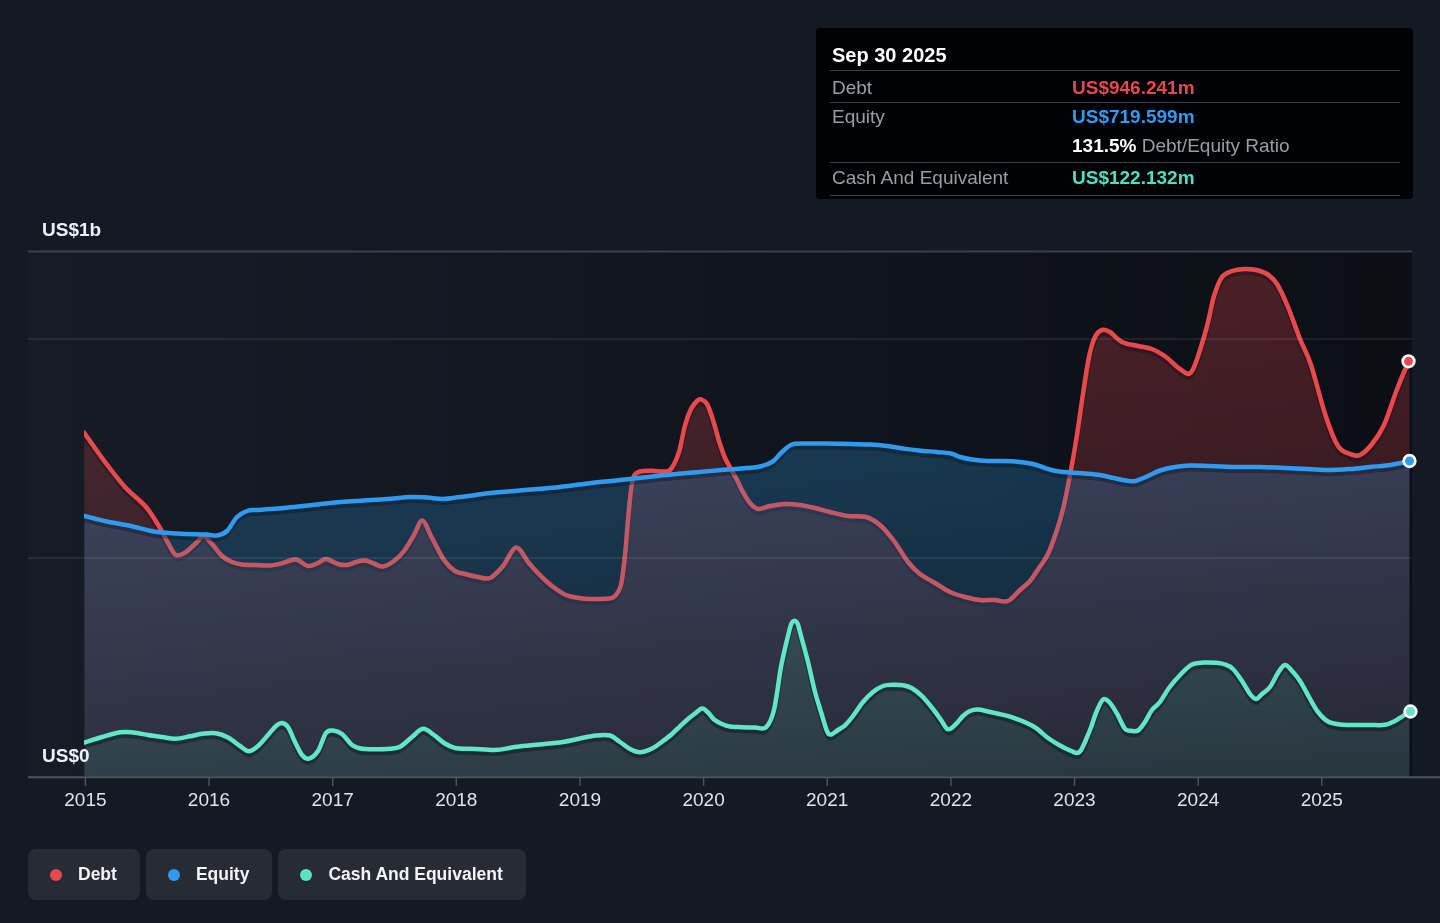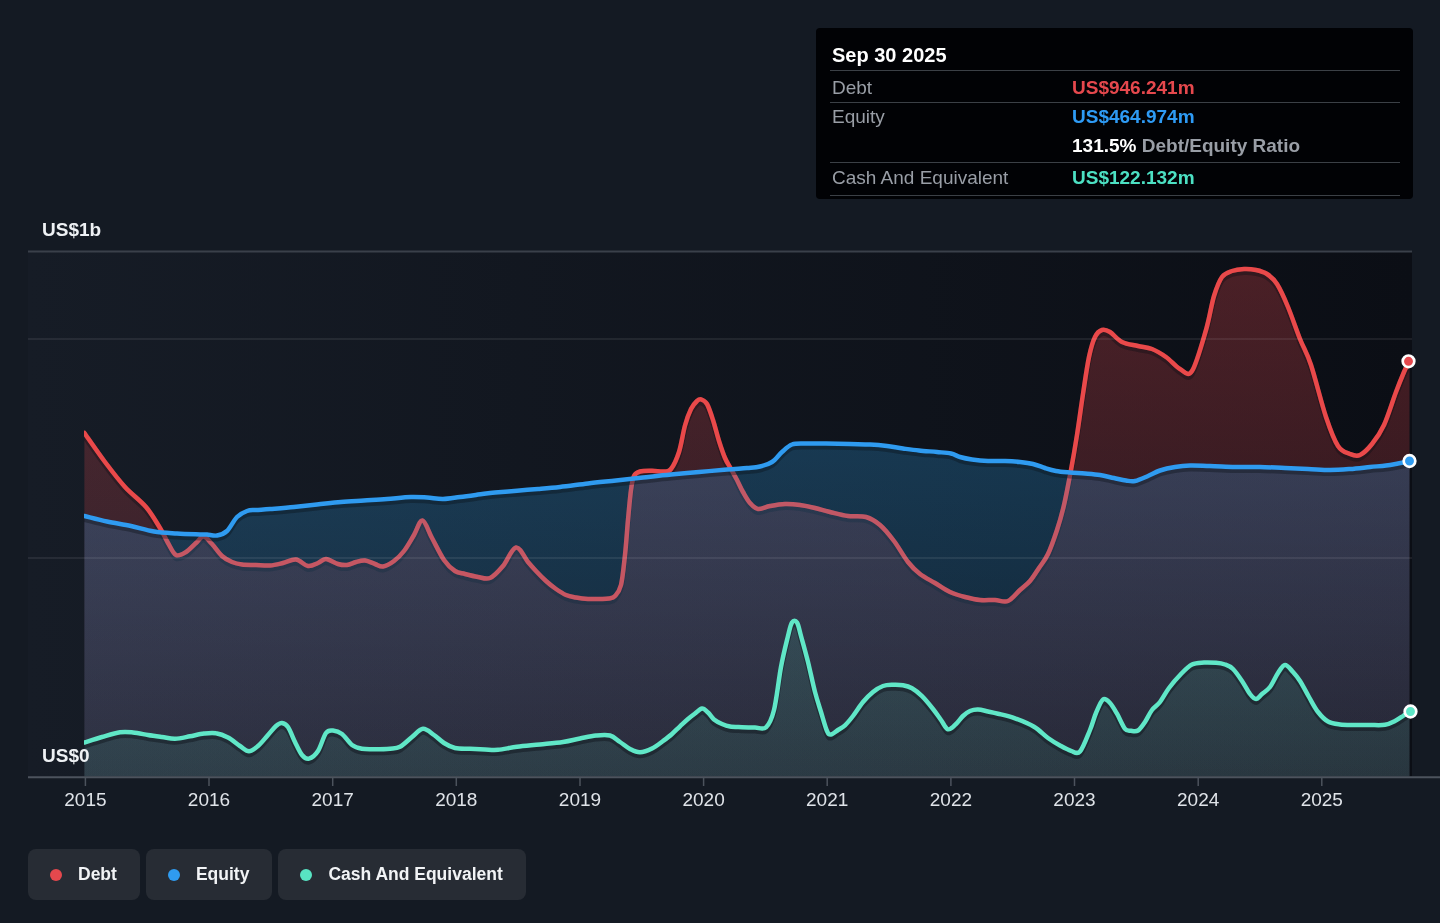--- a/index.html
+++ b/index.html
@@ -88,22 +88,22 @@
       <text x="1198.2" y="806" text-anchor="middle" class="xl">2024</text>
       <text x="1321.8" y="806" text-anchor="middle" class="xl">2025</text>
 </svg>
 <div id="tip">
   <div class="tt">Sep 30 2025</div>
   <div class="sep" style="top:42px"></div>
   <div class="lab" style="top:49px">Debt</div>
   <div class="val" style="top:49px;color:#e5484d">US$946.241m</div>
   <div class="sep" style="top:74px"></div>
   <div class="lab" style="top:78px">Equity</div>
-  <div class="val" style="top:78px;color:#2e9bf5">US$464.974m</div>
-  <div class="val" style="top:107px;color:#fff">131.5% <span style="color:#999ea6;font-weight:bold">Debt/Equity Ratio</span></div>
+  <div class="val" style="top:78px;color:#2e9bf5">US$719.599m</div>
+  <div class="val" style="top:107px;color:#fff">131.5% <span style="color:#999ea6;font-weight:normal">Debt/Equity Ratio</span></div>
   <div class="sep" style="top:134px"></div>
   <div class="lab" style="top:139px">Cash And Equivalent</div>
   <div class="val" style="top:139px;color:#4ce0c3">US$122.132m</div>
   <div class="sep" style="top:167px"></div>
 </div>
 <div id="legend">
   <div class="lg"><span class="dot" style="background:#e5484d"></span>Debt</div>
   <div class="lg"><span class="dot" style="background:#2f9bf0"></span>Equity</div>
   <div class="lg"><span class="dot" style="background:#58e4c3"></span>Cash And Equivalent</div>
 </div>

